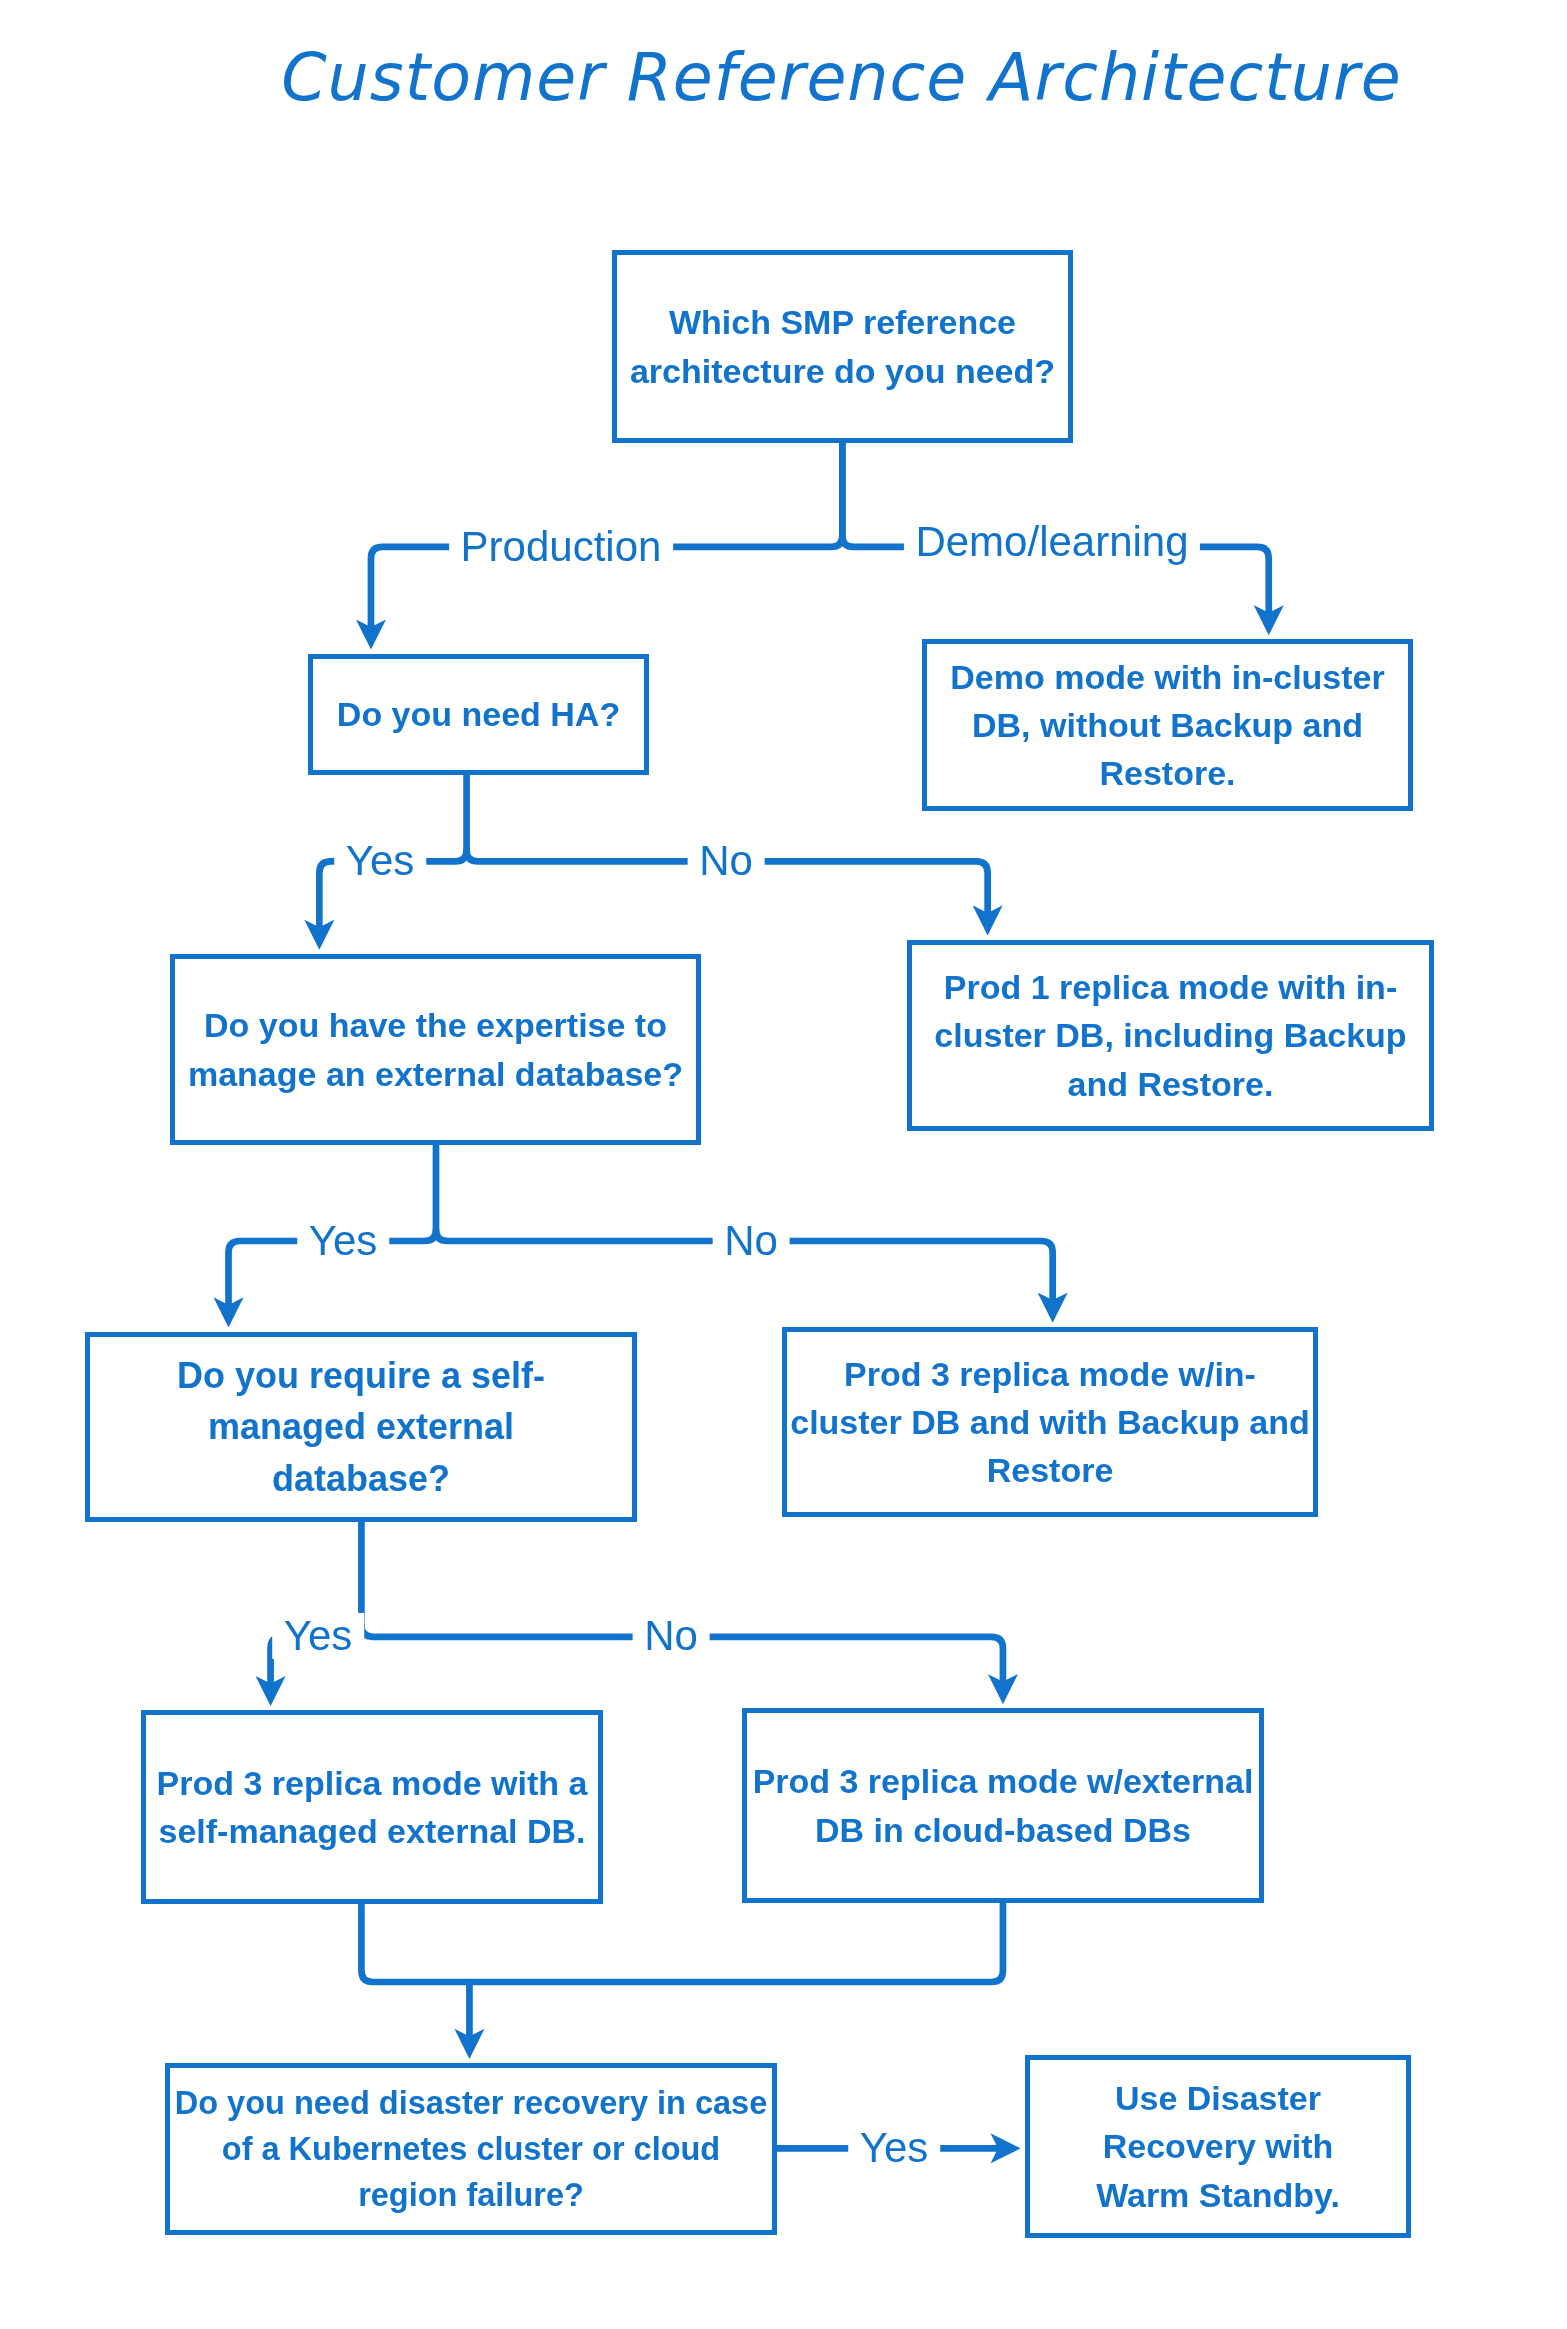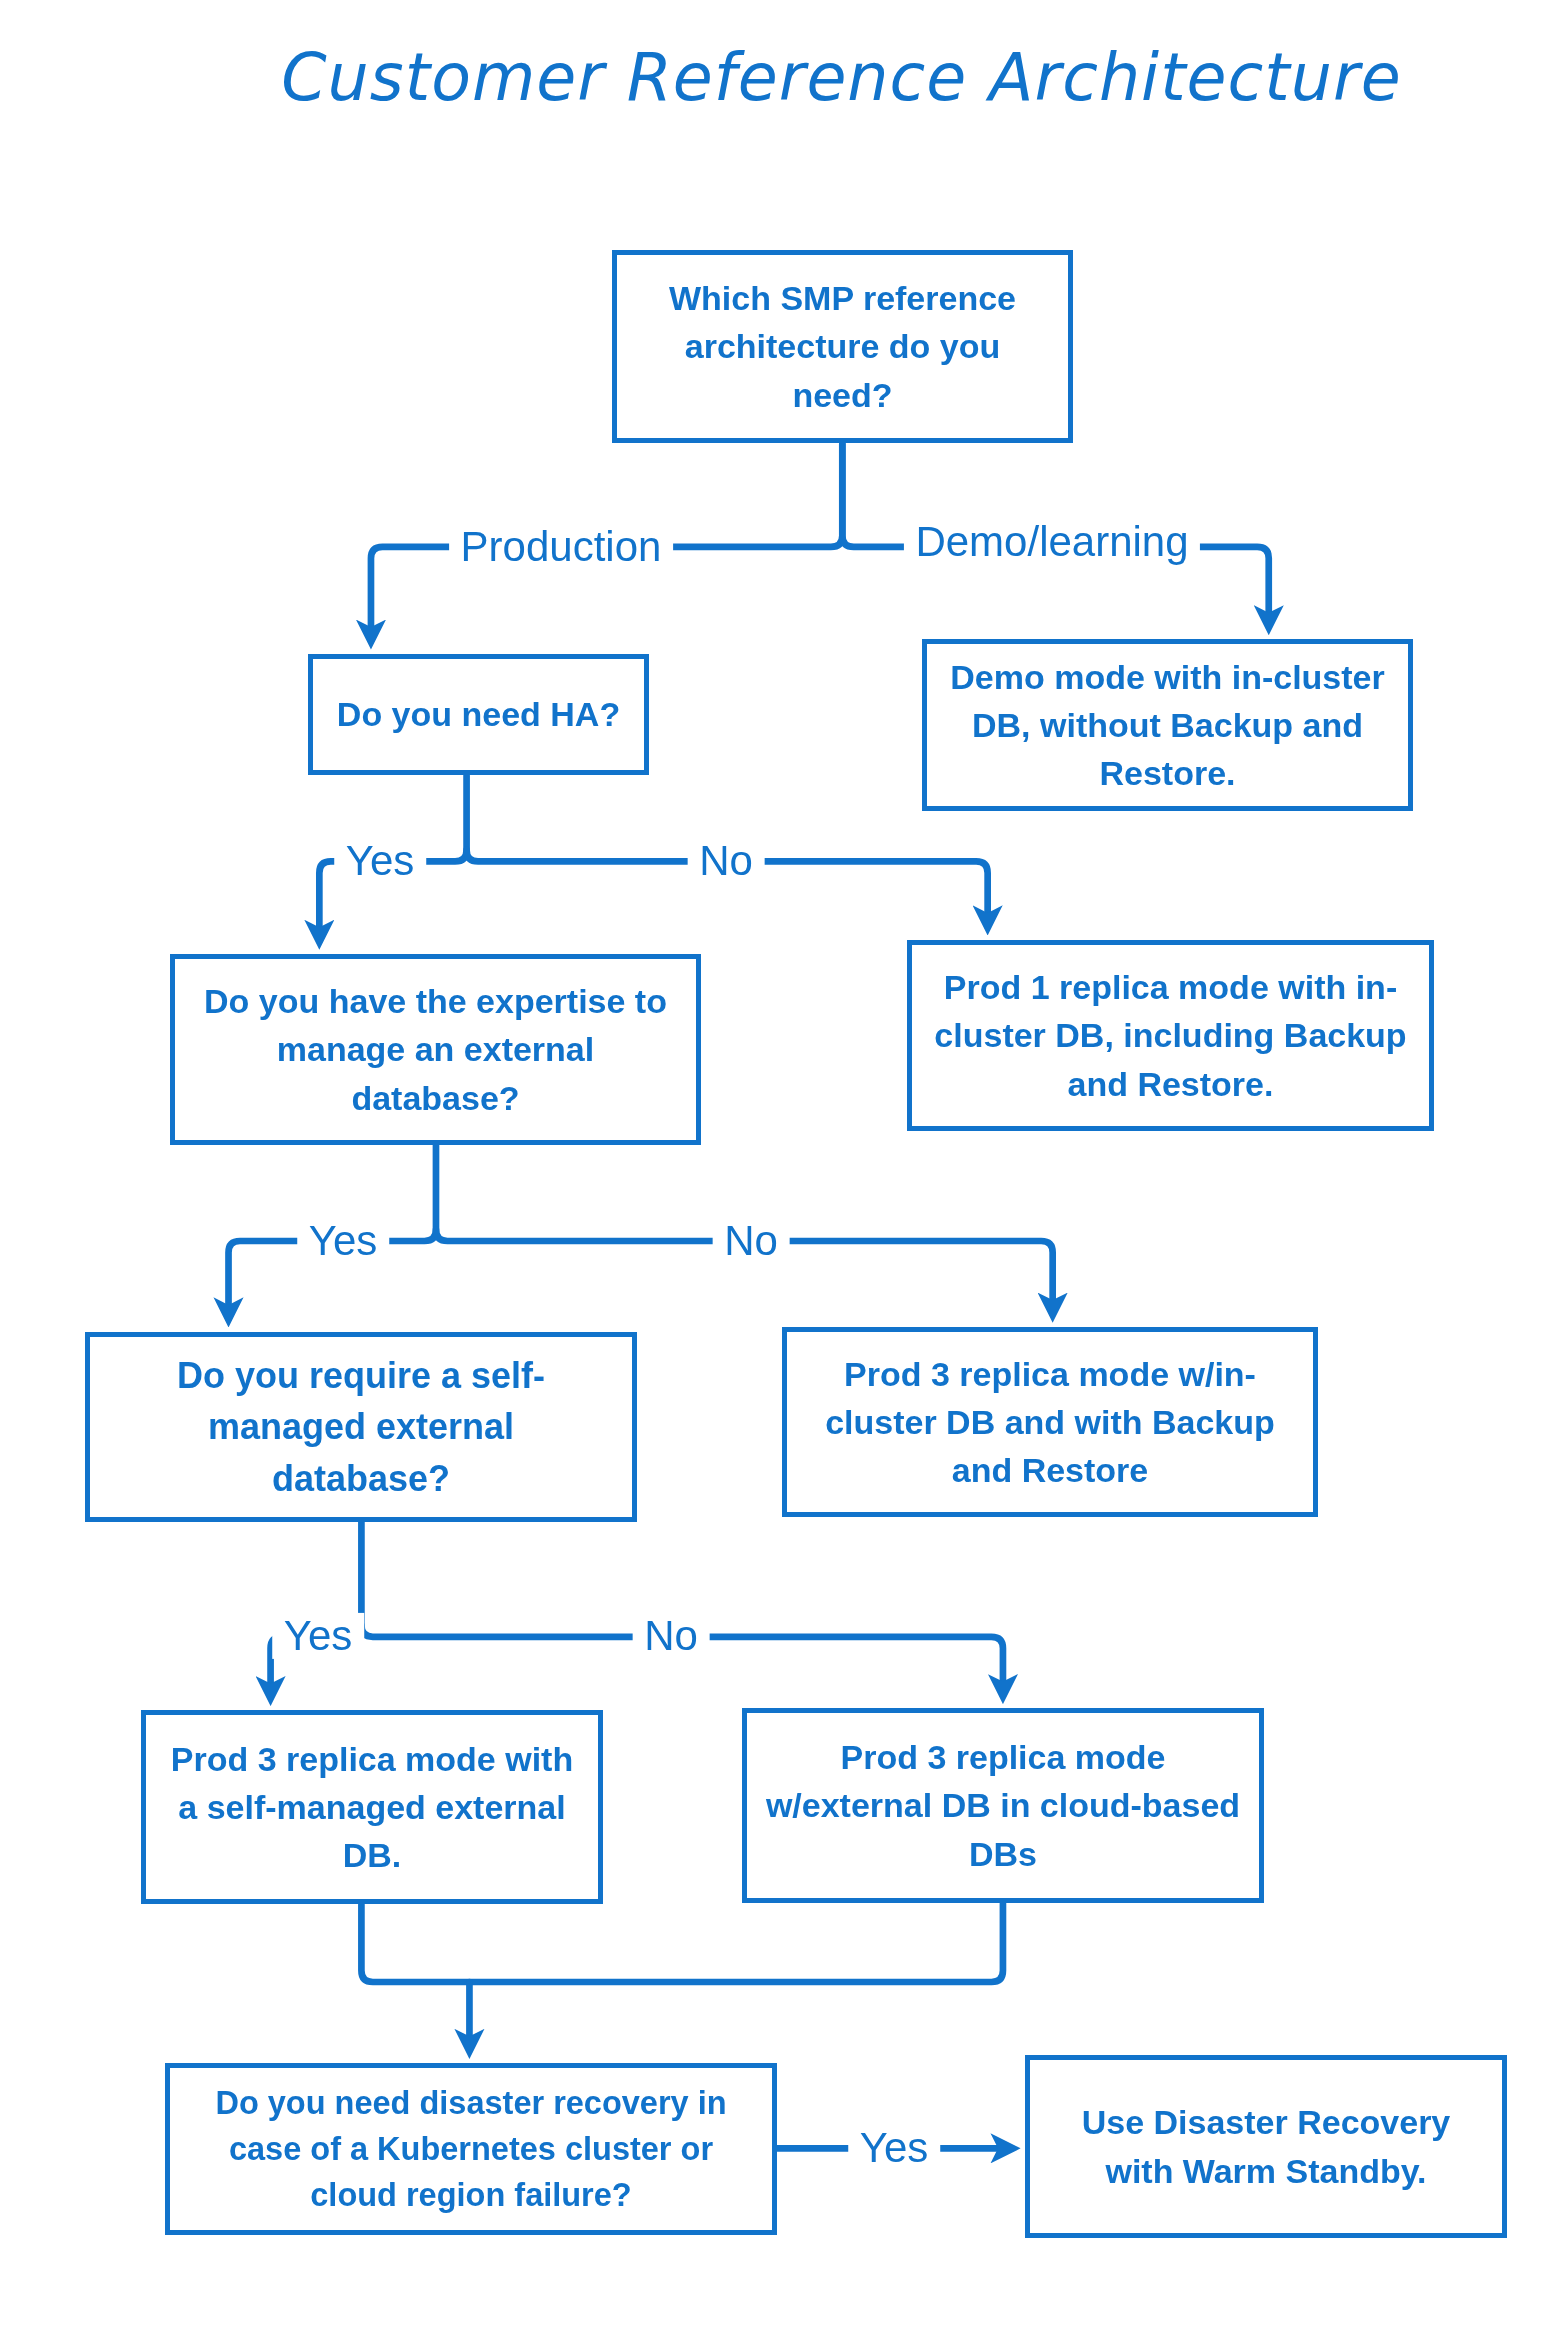--- a/index.html
+++ b/index.html
@@ -12,21 +12,21 @@
   .edge { stroke:var(--accent); stroke-width:7; fill:none; stroke-linecap:round; stroke-linejoin:round; }
   .title {
     position:absolute; left:115px; top:40px; width:1453px; text-align:center;
     color:var(--accent); font-size:65px; font-weight:normal; font-style:italic;
     letter-spacing:1px; font-family:"DejaVu Sans", sans-serif;
   }
   .node {
     position:absolute; box-sizing:border-box; background:var(--bg);
     border:5.7px solid var(--accent); color:var(--accent); font-weight:bold;
     display:flex; align-items:center; justify-content:center; text-align:center;
-    line-height:1.42; padding:0 16px;
+    line-height:1.42; padding:0 2px;
   }
   .edge-label {
     position:absolute; transform:translate(-50%,-50%); white-space:nowrap;
     background:var(--bg); color:var(--accent); font-size:42px; font-weight:400;
     padding:0 11.5px; line-height:1.1;
   }
 </style>
 </head>
 <body>
 
@@ -72,21 +72,21 @@
   <div class="node" style="left:85px;top:1332px;width:552px;height:190px;font-size:36px;padding:8px 27px;">Do you require a self-managed external database?</div>
 
   <div class="node" style="left:782px;top:1327px;width:536px;height:190px;font-size:34px;">Prod 3 replica mode w/in-cluster DB and with Backup and Restore</div>
 
   <div class="node" style="left:141px;top:1710px;width:462px;height:194px;font-size:34px;">Prod 3 replica mode with a self-managed external DB.</div>
 
   <div class="node" style="left:742px;top:1708px;width:522px;height:195px;font-size:34px;">Prod 3 replica mode w/external DB in cloud-based DBs</div>
 
   <div class="node" style="left:165px;top:2063px;width:612px;height:172px;font-size:32.5px;">Do you need disaster recovery in case of a Kubernetes cluster or cloud region failure?</div>
 
-  <div class="node" style="left:1025px;top:2055px;width:482px;height:183px;font-size:34px;padding:0 38px;">Use Disaster Recovery with Warm Standby.</div>
+  <div class="node" style="left:1025px;top:2055px;width:386px;height:183px;font-size:34px;padding:0 38px;">Use Disaster Recovery with Warm Standby.</div>
 
   <span class="edge-label" style="left:561px;top:547px;">Production</span>
   <span class="edge-label" style="left:1052px;top:542px;">Demo/learning</span>
 
   <span class="edge-label" style="left:380px;top:861px;">Yes</span>
   <span class="edge-label" style="left:726px;top:861px;">No</span>
 
   <span class="edge-label" style="left:343px;top:1241px;">Yes</span>
   <span class="edge-label" style="left:751px;top:1241px;">No</span>
 

